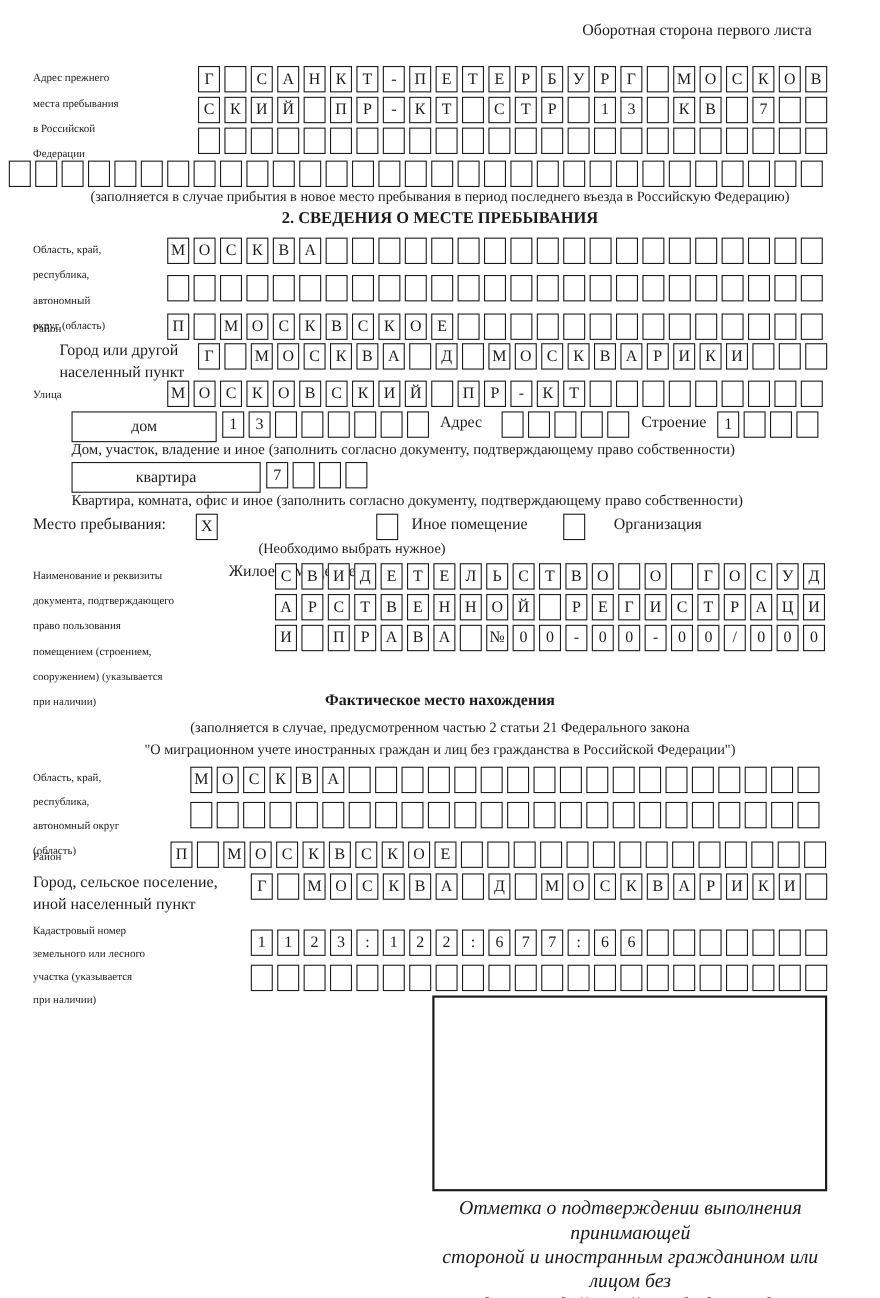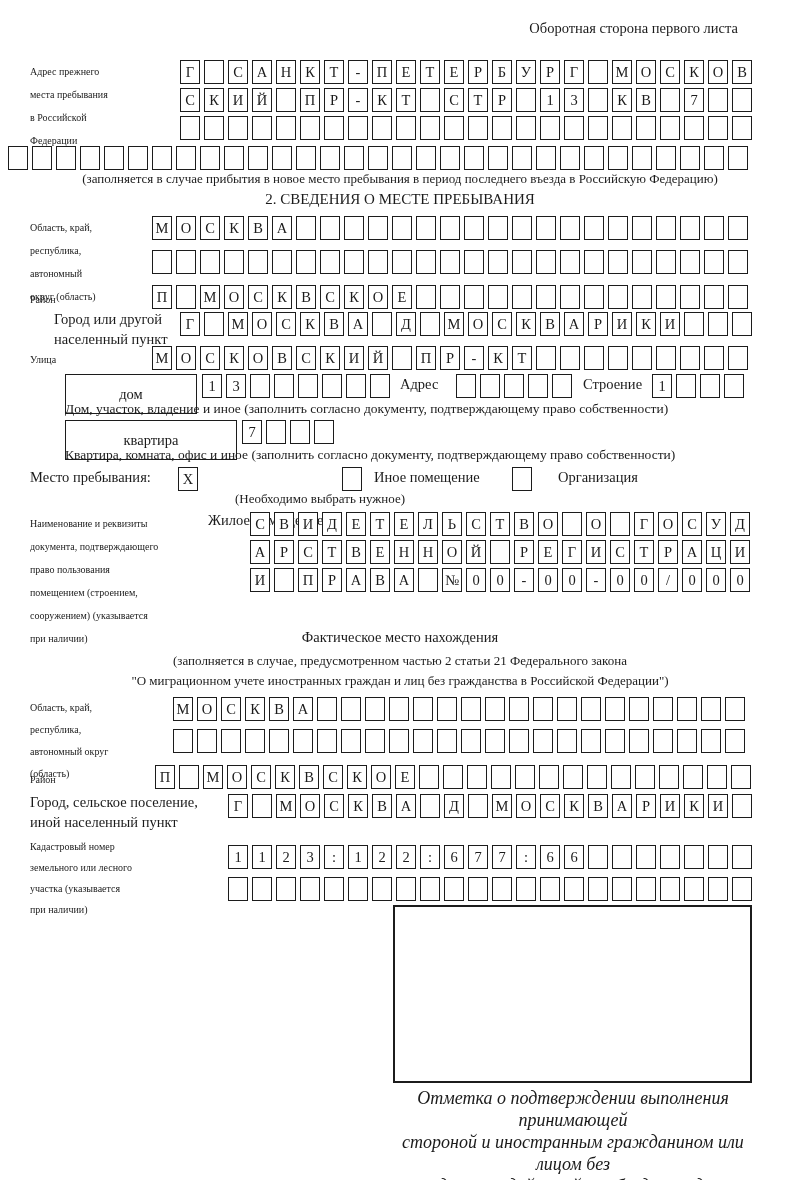--- a/index.html
+++ b/index.html
@@ -6,30 +6,30 @@
   .page{
     position:relative;width:800px;height:1180px;background:#ffffff;
     font-family:"Liberation Serif","DejaVu Serif",serif;color:#1b1b1b;
     overflow:hidden;
   }
   .abs{position:absolute;}
   .lbl{font-size:10px;line-height:23px;white-space:pre-line;}
   .lbl-sm{font-size:14.5px;line-height:20px;white-space:pre-line;}
   .note{font-size:13px;}
   .center{width:100%;text-align:center;}
-  .bold{font-weight:normal;}
+  .bold{font-weight:bold;}
   .cells{display:flex;flex-wrap:nowrap;}
   .cell{
     flex:none;width:20px;height:24px;margin-right:4px;
     border:1.5px solid #1c1c1c;box-sizing:border-box;
     display:flex;align-items:center;justify-content:center;
     font-size:14.5px;background:#fff;
   }
   .wbox{
-    border:1.5px solid #1c1c1c;box-sizing:border-box;height:40px;
+    border:1.5px solid #1c1c1c;box-sizing:border-box;height:28px;
     display:flex;align-items:center;justify-content:center;
     font-size:14.5px;background:#fff;
   }
   .inline-lbl{font-size:14.5px;}
   .stamp{border:2px solid #1c1c1c;box-sizing:border-box;background:#fff;}
   .caption{font-size:18px;line-height:22px;text-align:center;white-space:pre-line;font-style:italic;}
   .title-main{font-size:15px;}
 </style>
 </head>
 <body>

